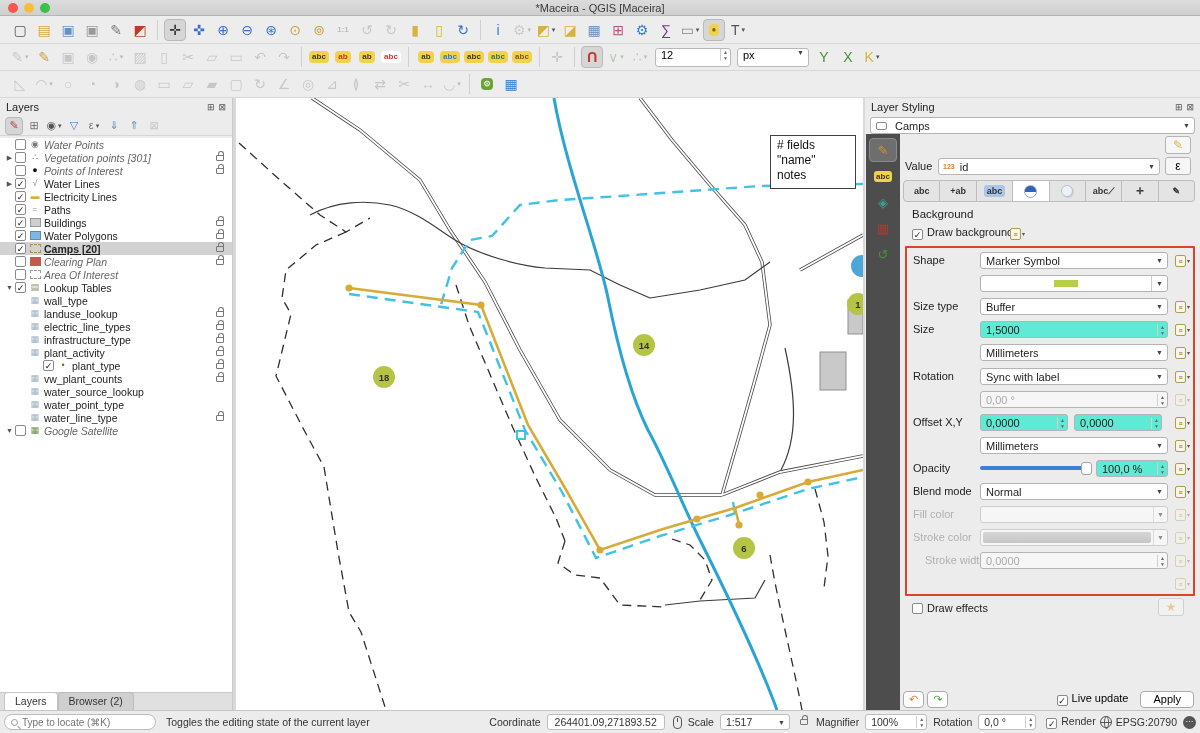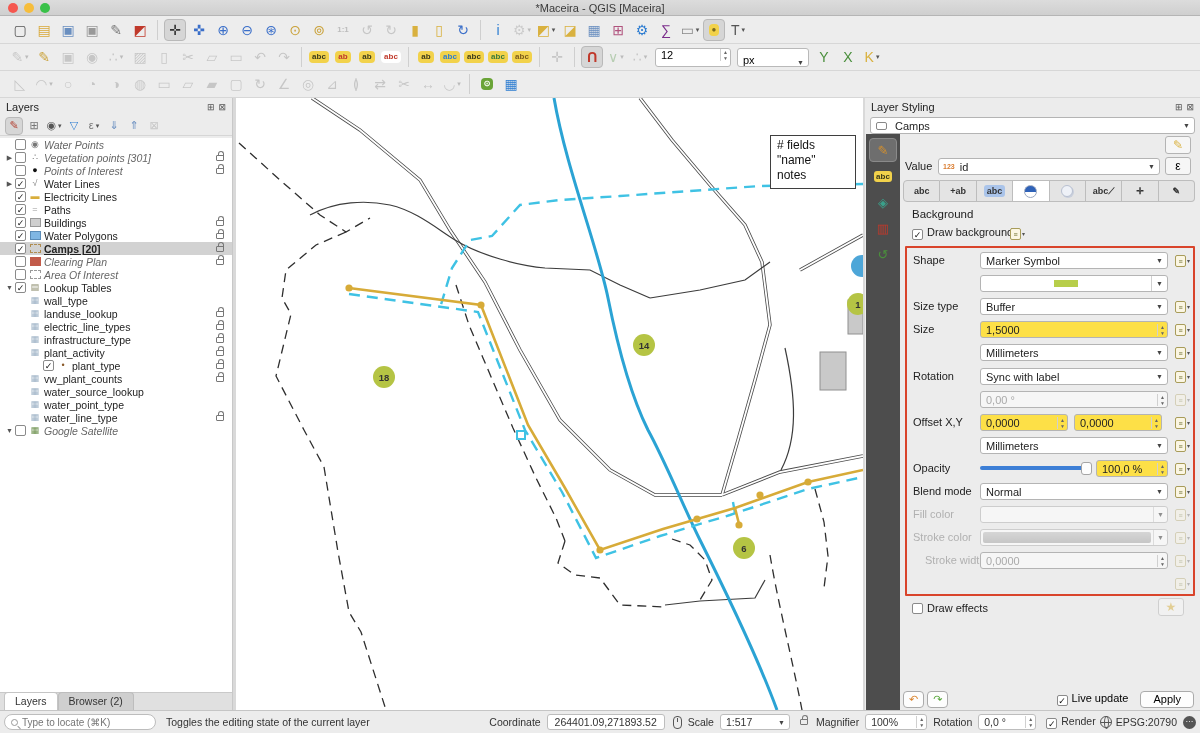--- a/index.html
+++ b/index.html
@@ -27,21 +27,21 @@
   .tbtn .g.pill { font-size:8px; font-weight:bold; padding:2px 3px; border-radius:4px; }
   .tbtn.a { background:#d6d6d6; border-color:#b9b9b9; }
   .tbtn.d { opacity:.32; }
   .tbtn .dd { font-size:7px; color:#555; margin-left:2px; }
   .tbtn .flip { display:inline-block; transform:rotate(180deg); font-weight:bold; }
   .tsep { width:1px; height:20px; background:#cfcfcf; margin:0 5px; }
   .tspin { width:76px; height:19px; background:#fff; border:1px solid #b9b9b9; border-radius:3px;
     display:flex; align-items:flex-start; font-size:11px; margin:0 3px; }
   .tspin .v { flex:1; padding-left:5px; }
   .tcombo { width:72px; height:19px; background:#fff; border:1px solid #b9b9b9; border-radius:3px;
-    display:flex; align-items:flex-end; font-size:11px; margin:0 3px;gap:20px; }
+    display:flex; align-items:flex-start; font-size:11px; margin:0 3px;gap:20px; }
   .tcombo .v { flex:1; padding-left:5px; }
   .arr { font-size:7px; color:#444; padding:0 4px; }
   .steppers { display:flex; flex-direction:column; border-left:1px solid #d0d0d0;
     font-size:5px; color:#666; line-height:1.2; padding:0 2px; }
 
   
   #layers-panel { position:absolute; left:0; top:98px; width:233px; height:594px;
     background:#ececec; border-right:1px solid #c8c8c8; }
   .phdr { height:18px; display:flex; align-items:center; padding:0 6px; font-size:11px; color:#222; }
   .phdr .sp { flex:1; }
@@ -86,21 +86,21 @@
   
   #styling { position:absolute; left:865px; top:98px; width:335px; height:612px; background:#ececec; }
   #ssidebar { position:absolute; left:1px; top:36px; bottom:0; width:34px; background:#4d4d4d;
     display:flex; flex-direction:column; align-items:center; padding-top:4px; }
   .sbtn { width:28px; height:24px; display:flex; align-items:center; justify-content:center;
     border-radius:4px; margin-bottom:2px; font-size:13px; }
   .sbtn.on { background:#6e6e6e; border:1px solid #8a8a8a; }
   .combo { background:#fff; border:1px solid #b4b4b4; border-radius:3px; display:flex;
     align-items:center; font-size:11px; color:#222; height:17px; position:absolute; }
   .combo .v { flex:1; padding-left:5px; white-space:nowrap; overflow:hidden; }
-  .spinb { background:#fde047; border:1px solid #b4b4b4; border-radius:3px; display:flex;
+  .spinb { background:#5eead4; border:1px solid #b4b4b4; border-radius:3px; display:flex;
     align-items:center; font-size:11px; color:#222; height:17px; position:absolute; }
   .spinb .v { flex:1; padding-left:5px; }
   .spinb.dis, .combo.dis { color:#aaa; background:#f6f6f6; }
   .ovr { position:absolute; width:20px; height:15px; display:flex; align-items:center; }
   .ovr .pg { width:11px; height:12px; background:#fbf6e3; border:1px solid #a89c5a;
     border-radius:2px; font-size:7px; line-height:11px; text-align:center; color:#6b6b2a; }
   .ovr .dn { font-size:6px; color:#555; margin-left:1px; }
   .ovr.dis { opacity:.35; }
   .flabel { position:absolute; font-size:11px; color:#222; }
   .flabel.dis { color:#b0b0b0; }

